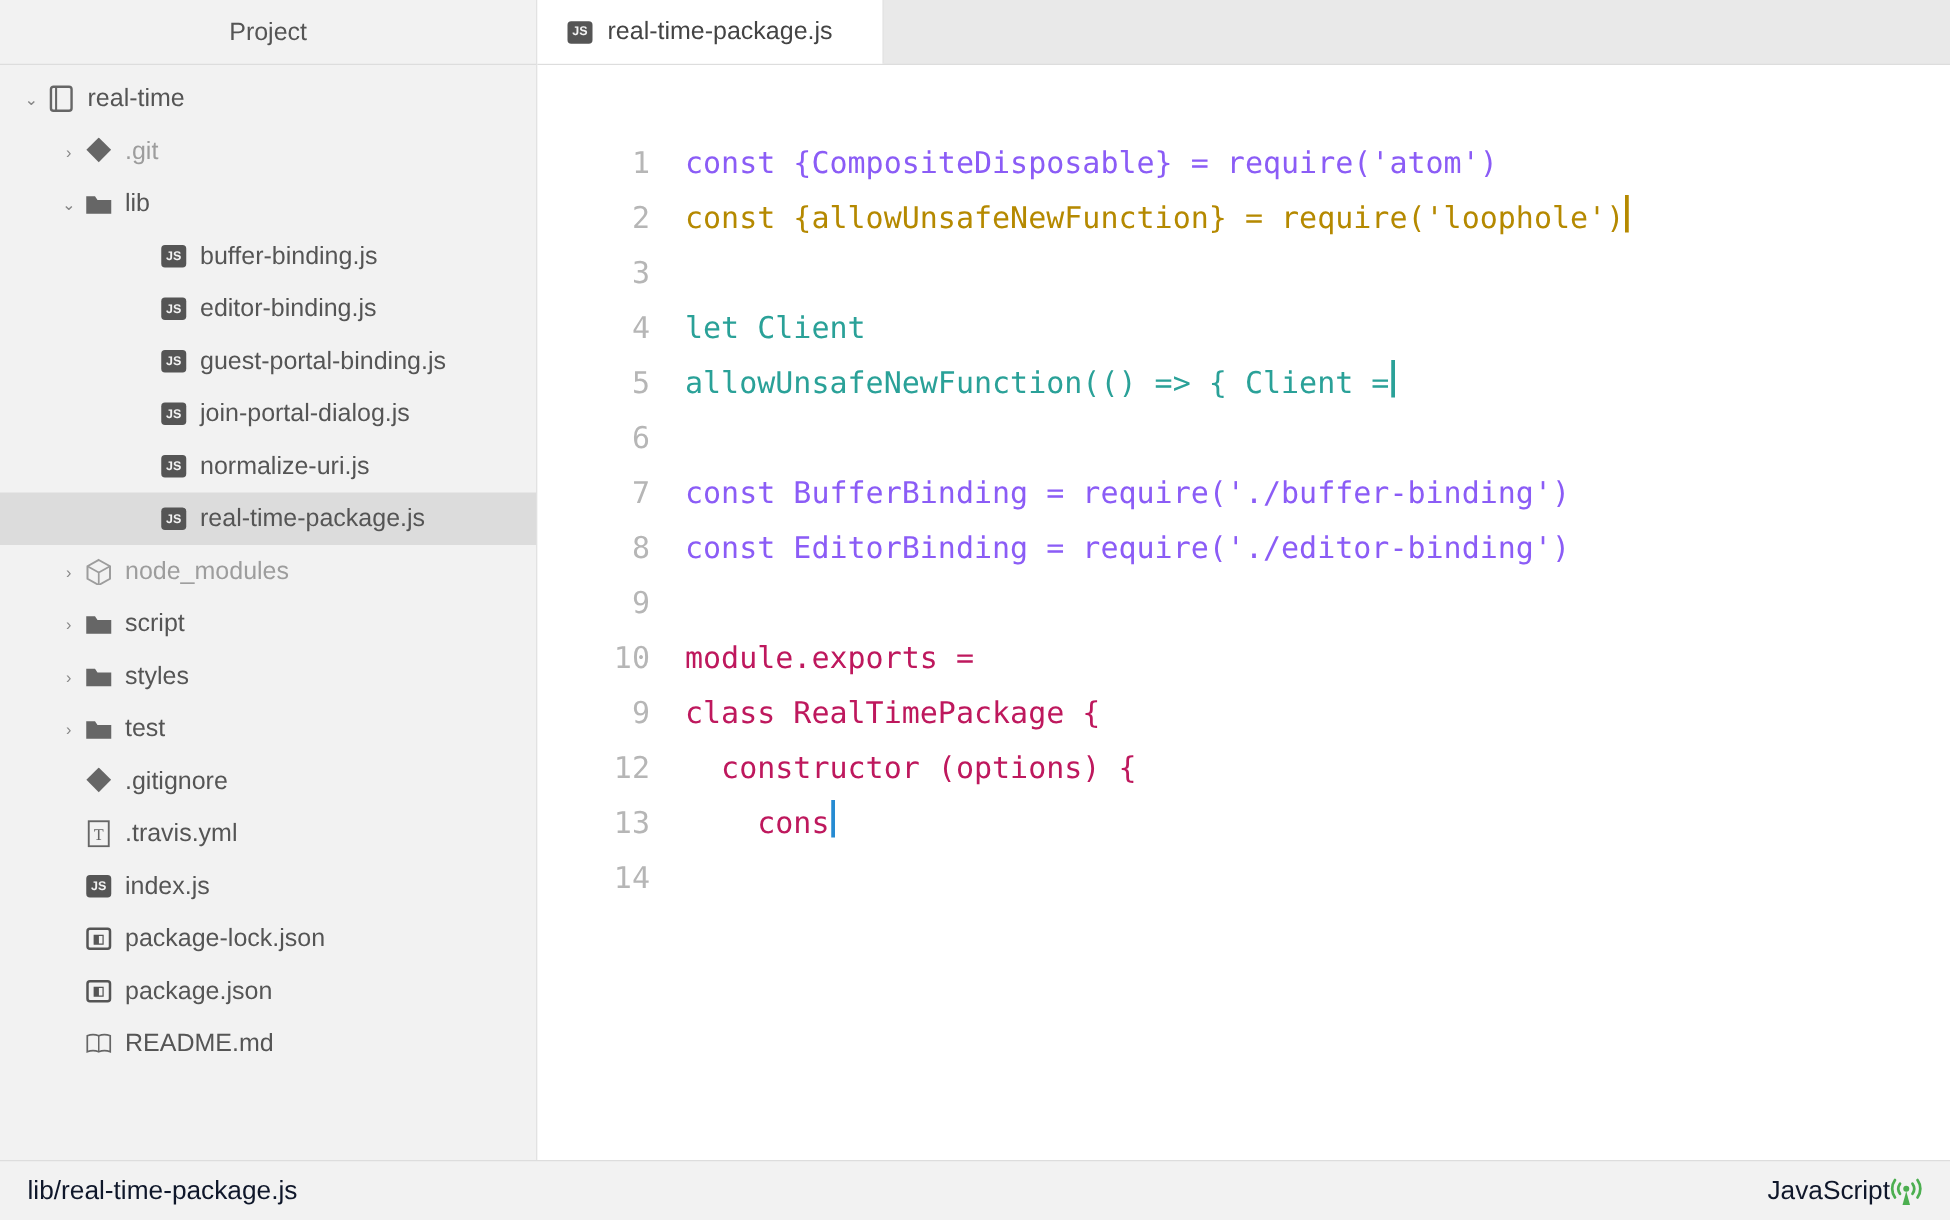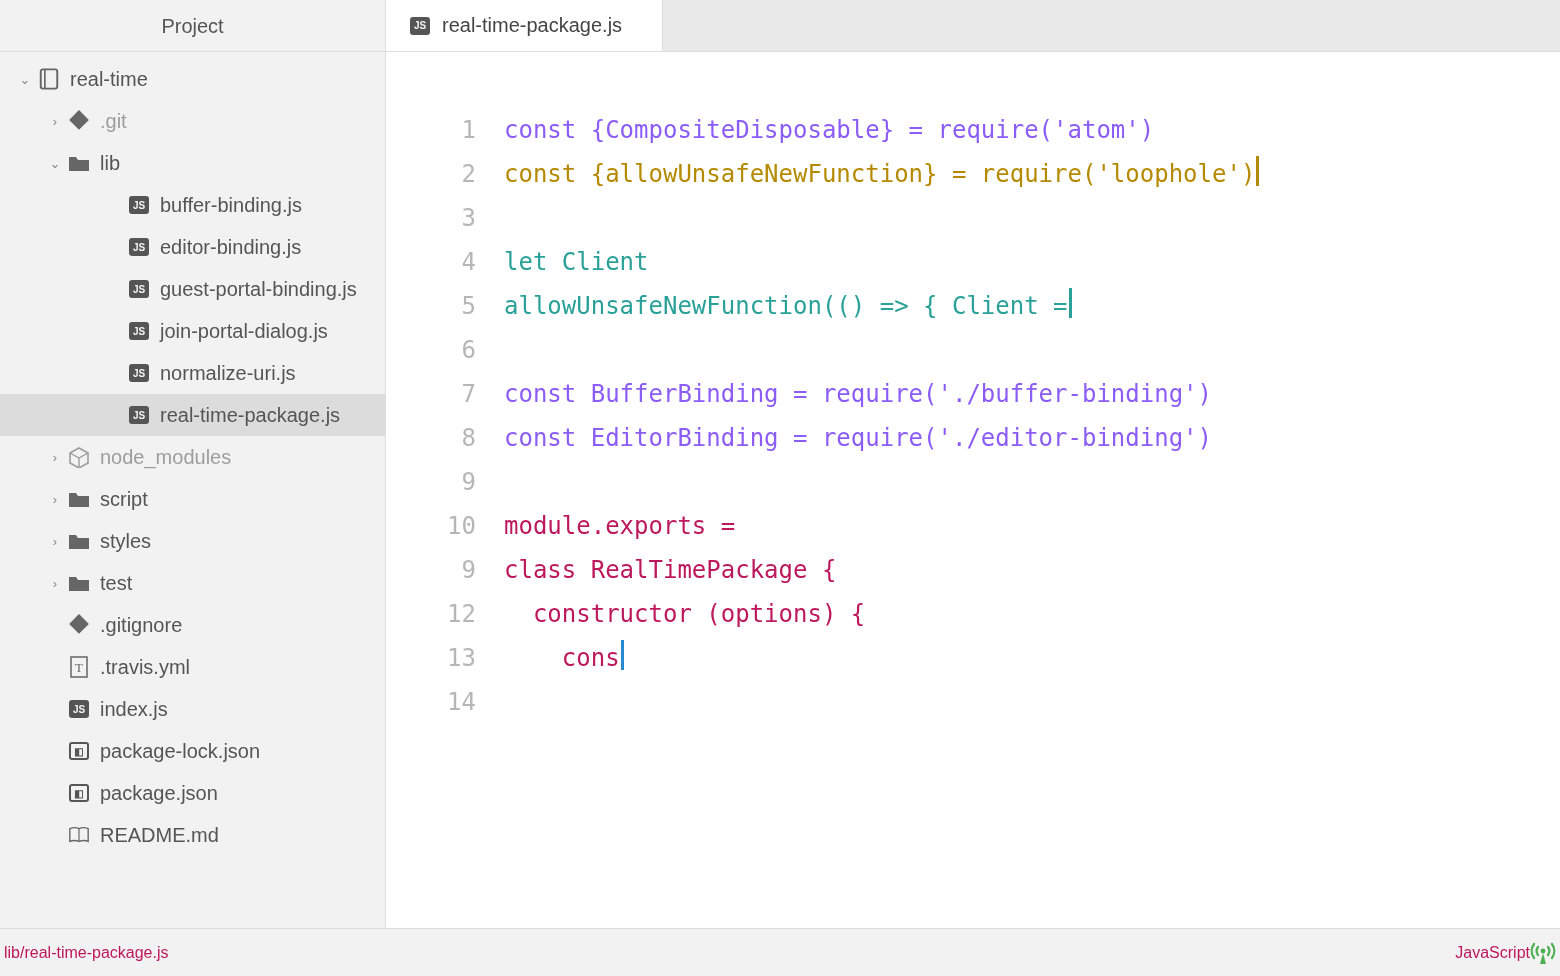--- a/index.html
+++ b/index.html
@@ -14,21 +14,21 @@
   display: flex;
   flex-direction: column;
 }
 .main-area {
   display: flex;
   flex: 1;
   min-height: 0;
 }
 
 .sidebar {
-  width: 386px;
+  width: 430px;
   background: #f2f2f2;
   border-right: 1px solid #ddd;
   display: flex;
   flex-direction: column;
 }
 .sidebar-header {
   height: 52px;
   line-height: 52px;
   text-align: center;
   font-size: 20px;
@@ -139,23 +139,23 @@
 .cursor.blue  { background:#268bd2; }
 
 
 .status-bar {
   height: 48px;
   background: #f2f2f2;
   border-top: 1px solid #ddd;
   display: flex;
   align-items: center;
   justify-content: space-between;
-  padding: 0 4px;
-  font-size: 16px;
-  color: #be185d;
+  padding: 0 22px;
+  font-size: 21px;
+  color: #0f172a;
 }
 .status-right { display:flex; align-items:center; }
 .antenna { color:#4caf50; }
 </style>
 </head>
 <body>
 
 <div class="main-area">
 
   <div class="sidebar">

